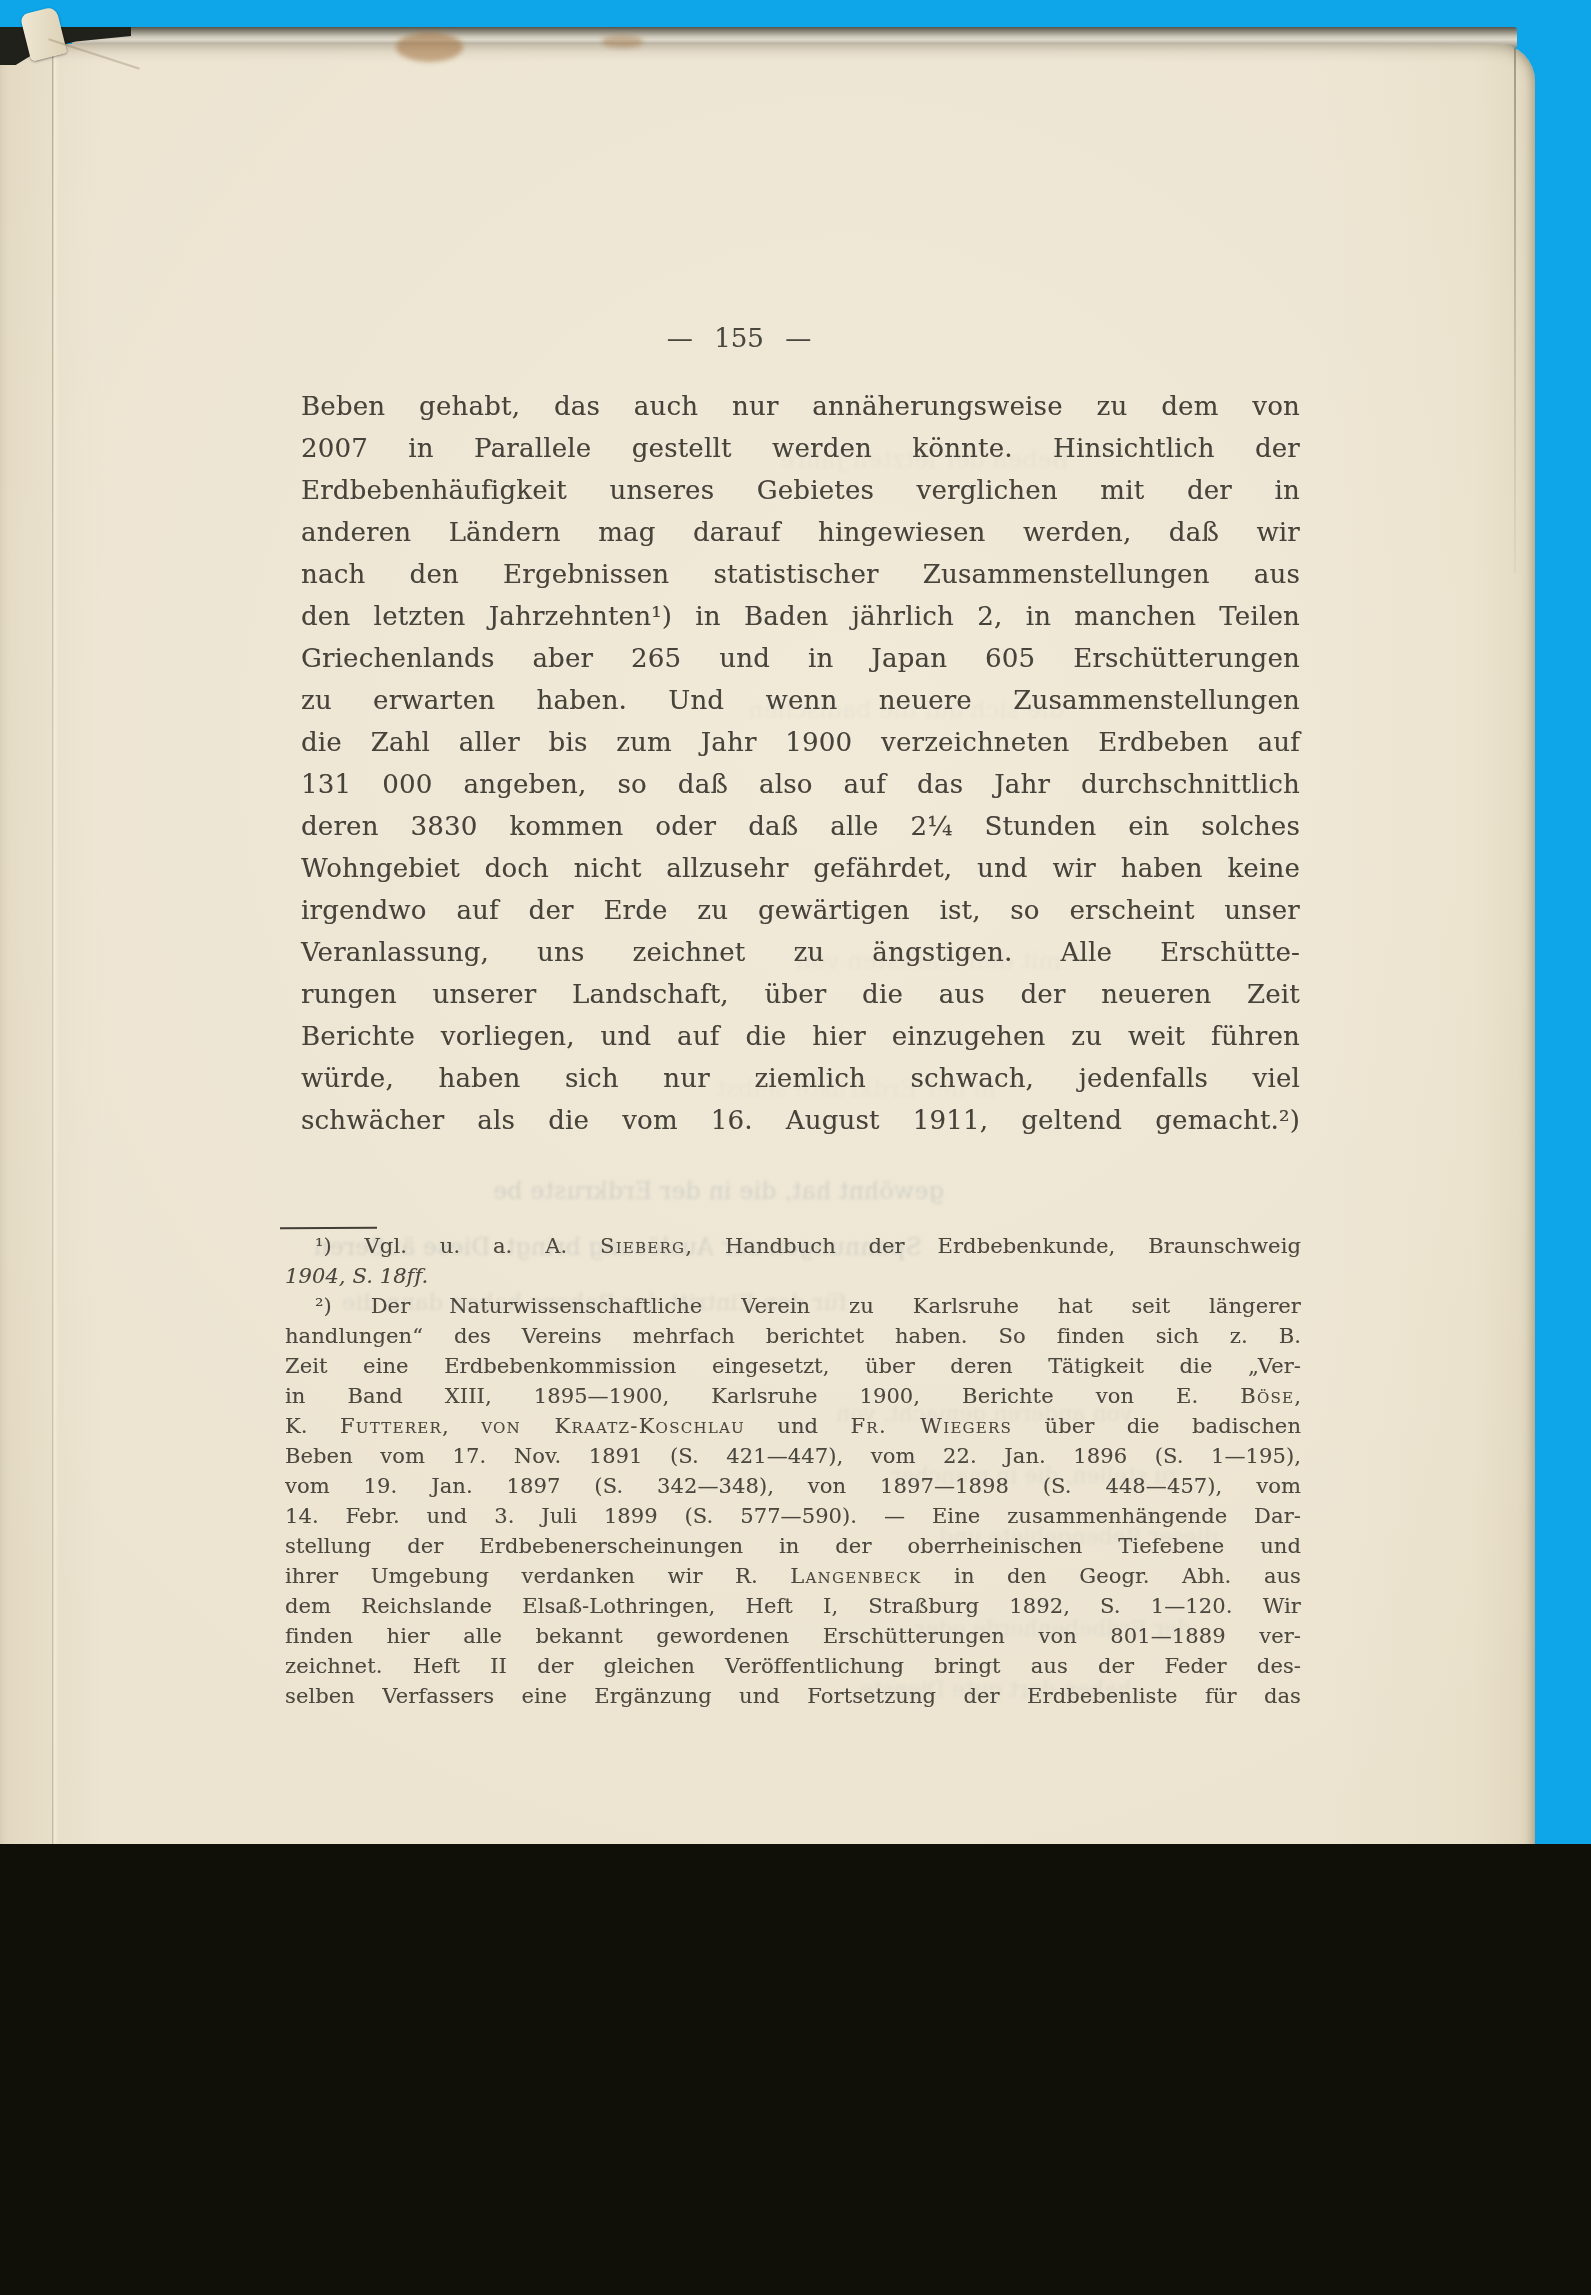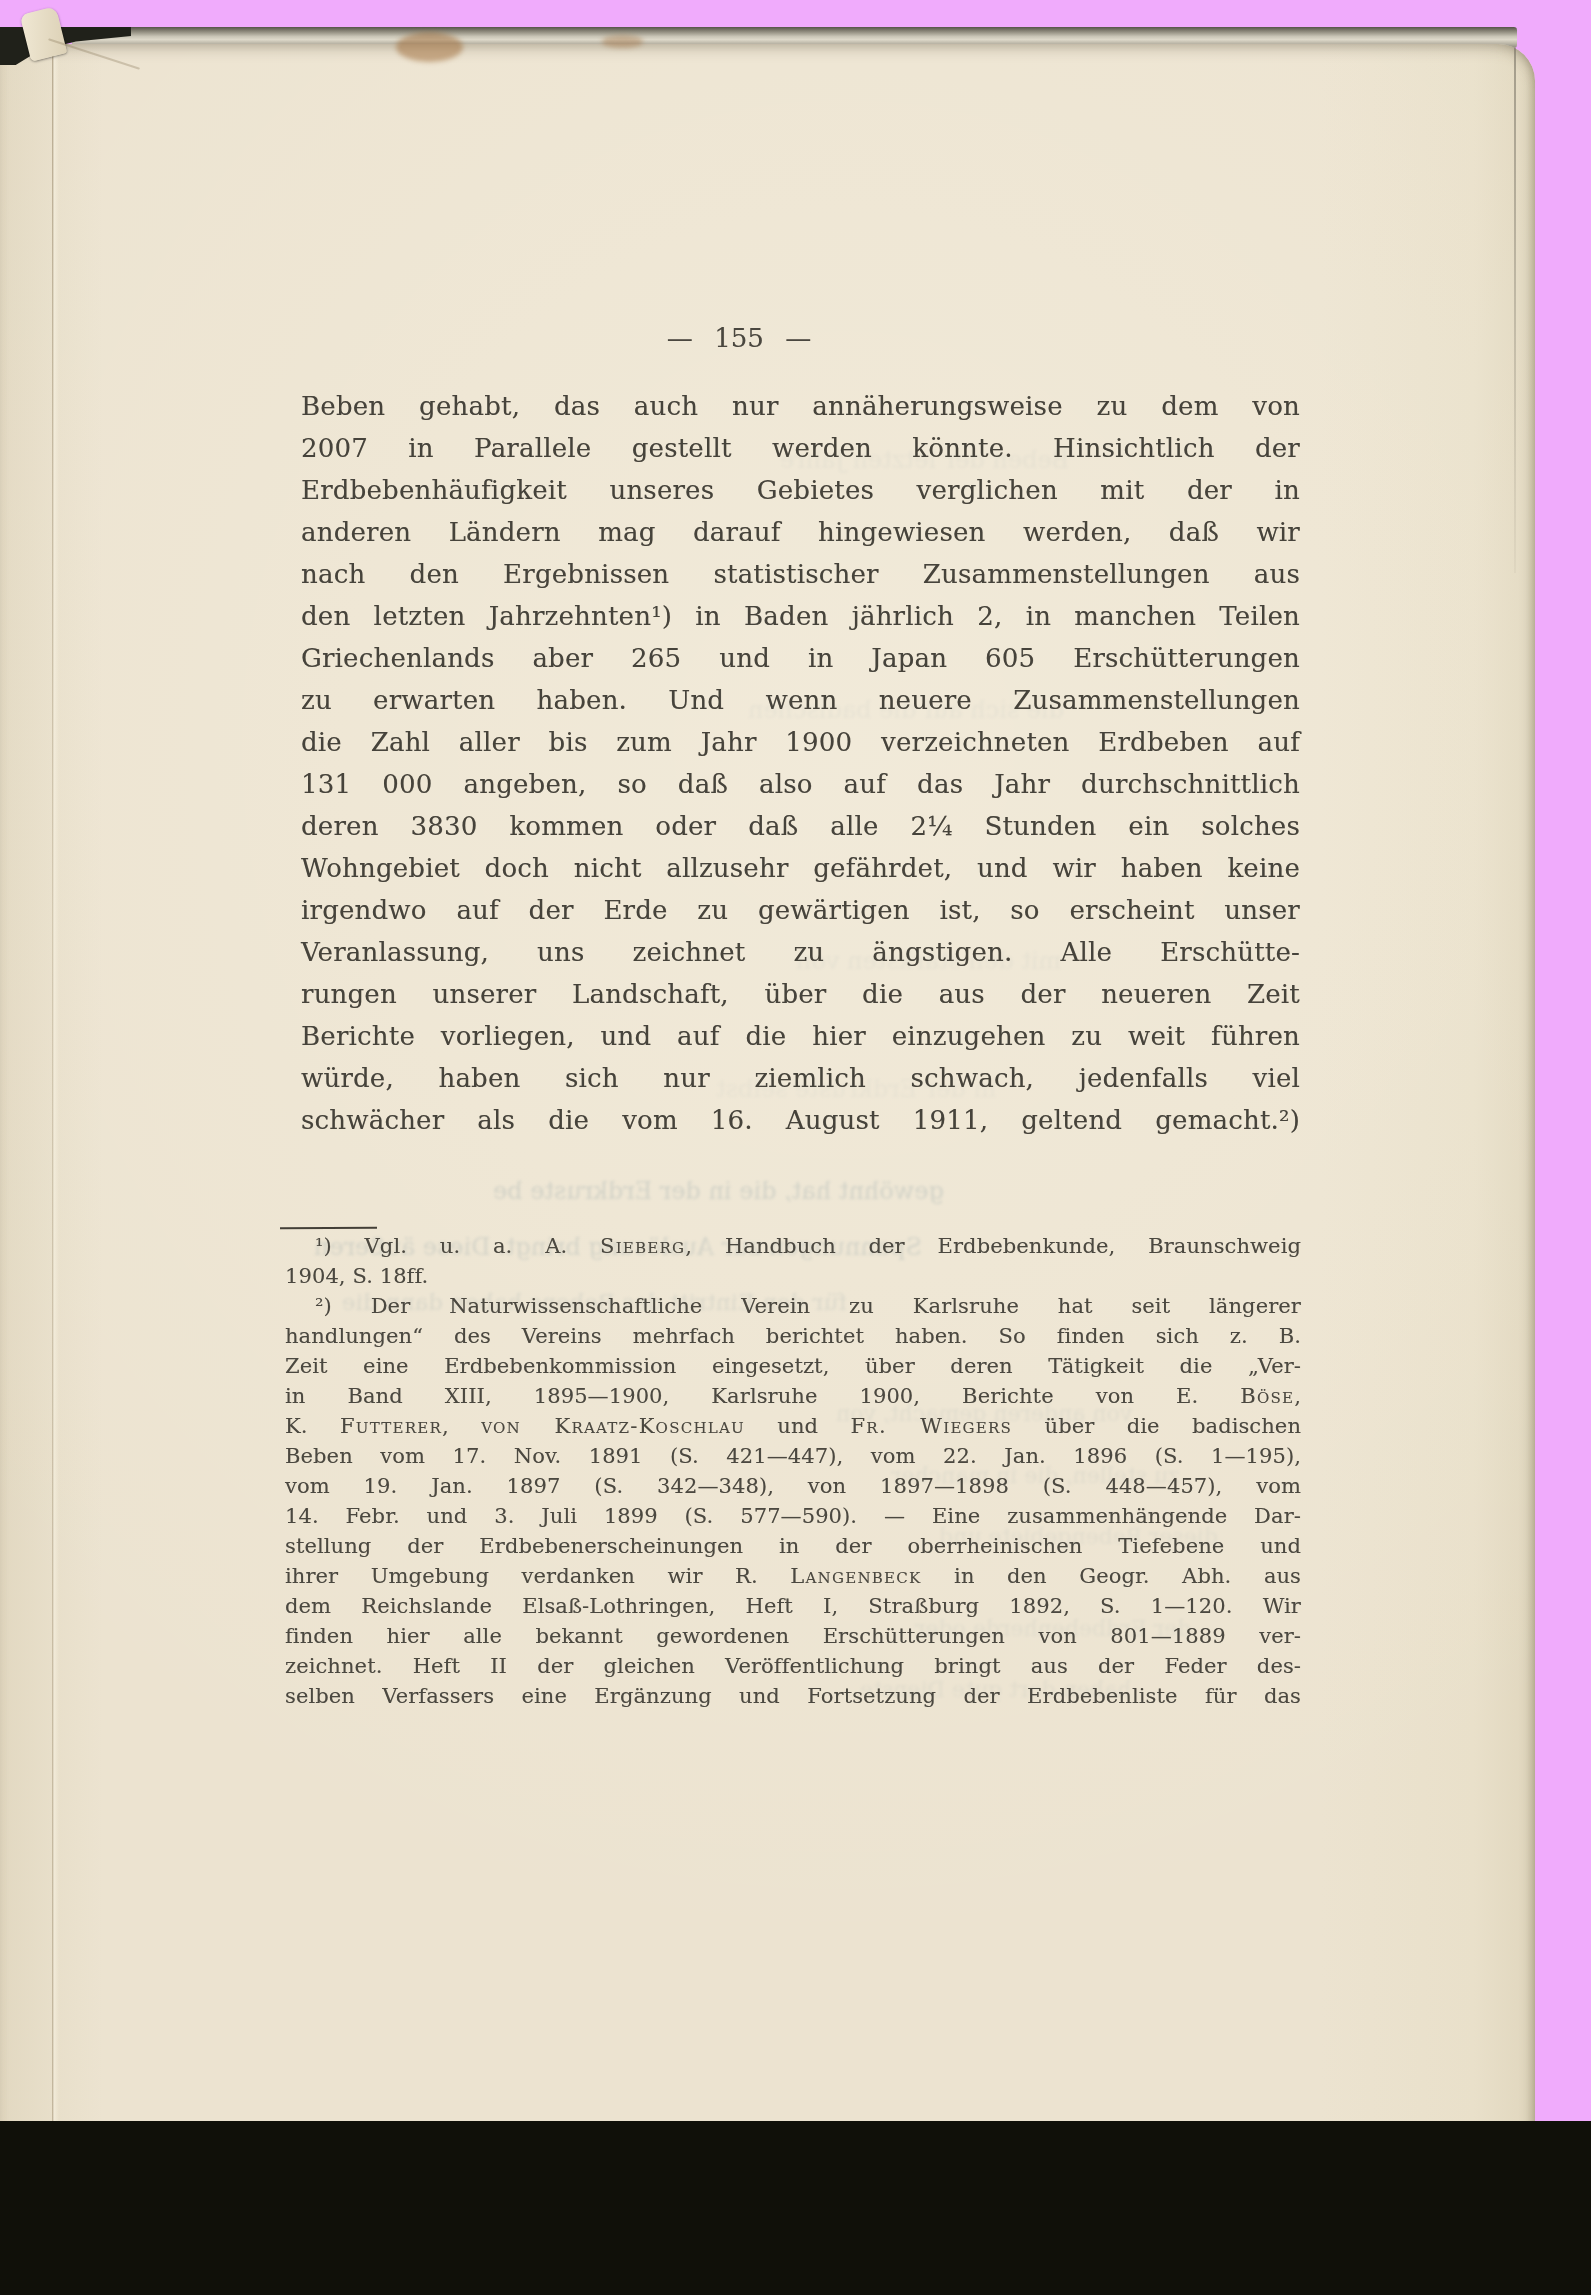--- a/index.html
+++ b/index.html
@@ -1,19 +1,19 @@
 <!DOCTYPE html>
 <html style="font-size:12.7px"><head>
 <meta charset="utf-8">
 <style>
   html,body{margin:0;padding:0;background:#101009;}
   #scan{
     position:relative;
-    width:1592px;height:2121px;
-    background:#f0abfc;
+    width:1592px;height:1844px;
+    background:#0ea5e9;
     overflow:hidden;
     font-family:"DejaVu Serif","Liberation Serif",serif;
   }
   
   .edge-band{
     position:absolute;left:72px;top:27px;width:1445px;height:21px;
     background:linear-gradient(180deg,#565348 0%,#8f8b7d 22%,#c9c5b6 45%,#ded9ca 60%,#b3ae9f 82%,#8d887a 100%);
     border-radius:3.2px;
   }
   
@@ -113,21 +113,21 @@
     position:absolute;left:285px;top:1231px;width:1016px;
     color:#4b4840;letter-spacing:0.1px;
     text-shadow:0.2px 0.2px 0.4px rgba(60,55,45,0.3);
   }
   .footnote + .footnote{margin-top:0;}
   .fline{
     font-size:21px;height:30px;line-height:30px;
     text-align:justify;text-align-last:justify;
   }
   .fline.indent{padding-left:30px;}
-  .fline.short{text-align-last:left;}
+  .fline.short{text-align-last:left;font-style:italic;}
   .sc{font-variant:small-caps;letter-spacing:0.06em;}
 </style>
 </head>
 <body>
 
 <div id="scan">
 
   <div class="edge-band"></div>
 
   <div class="page"></div>

